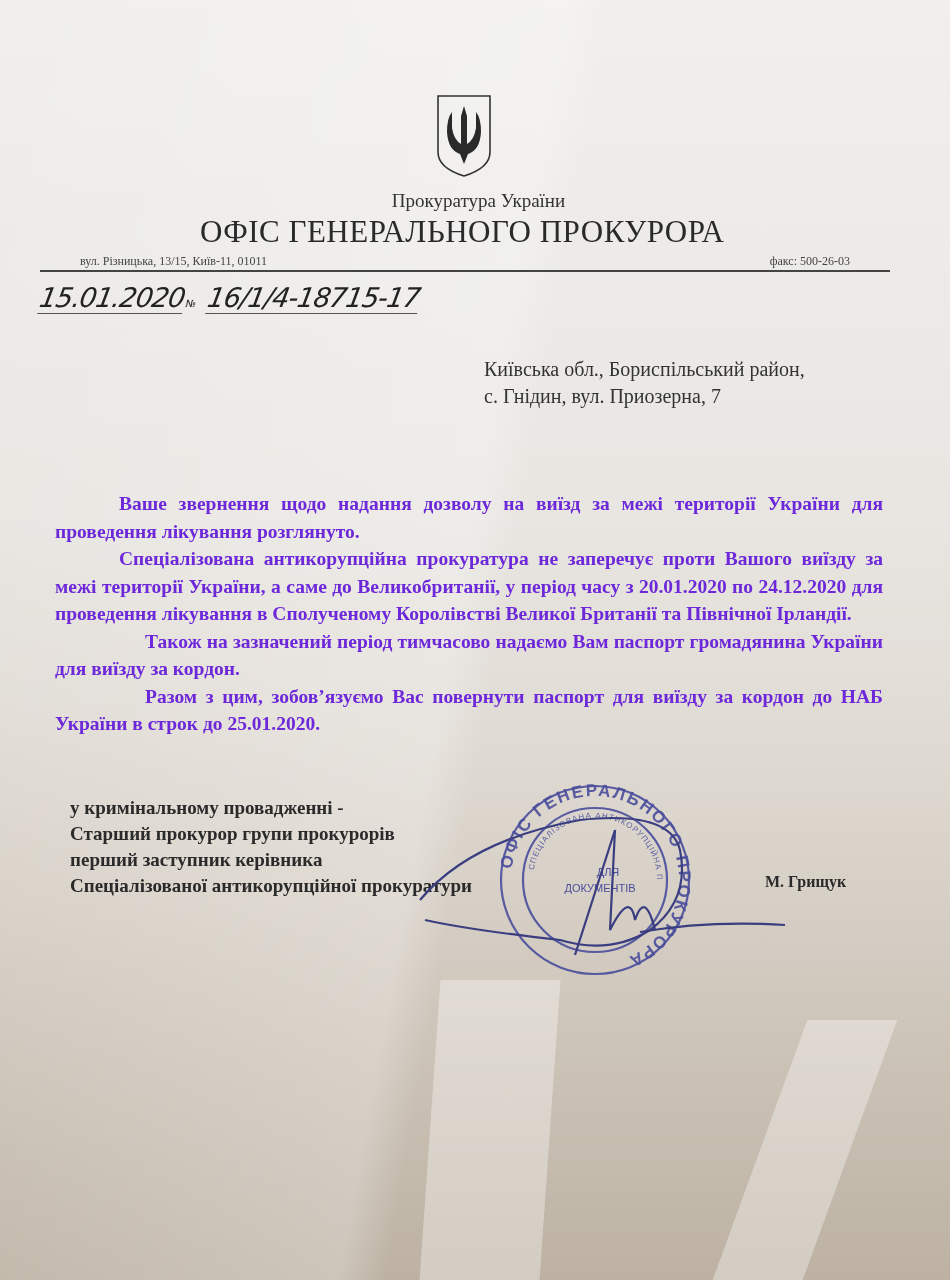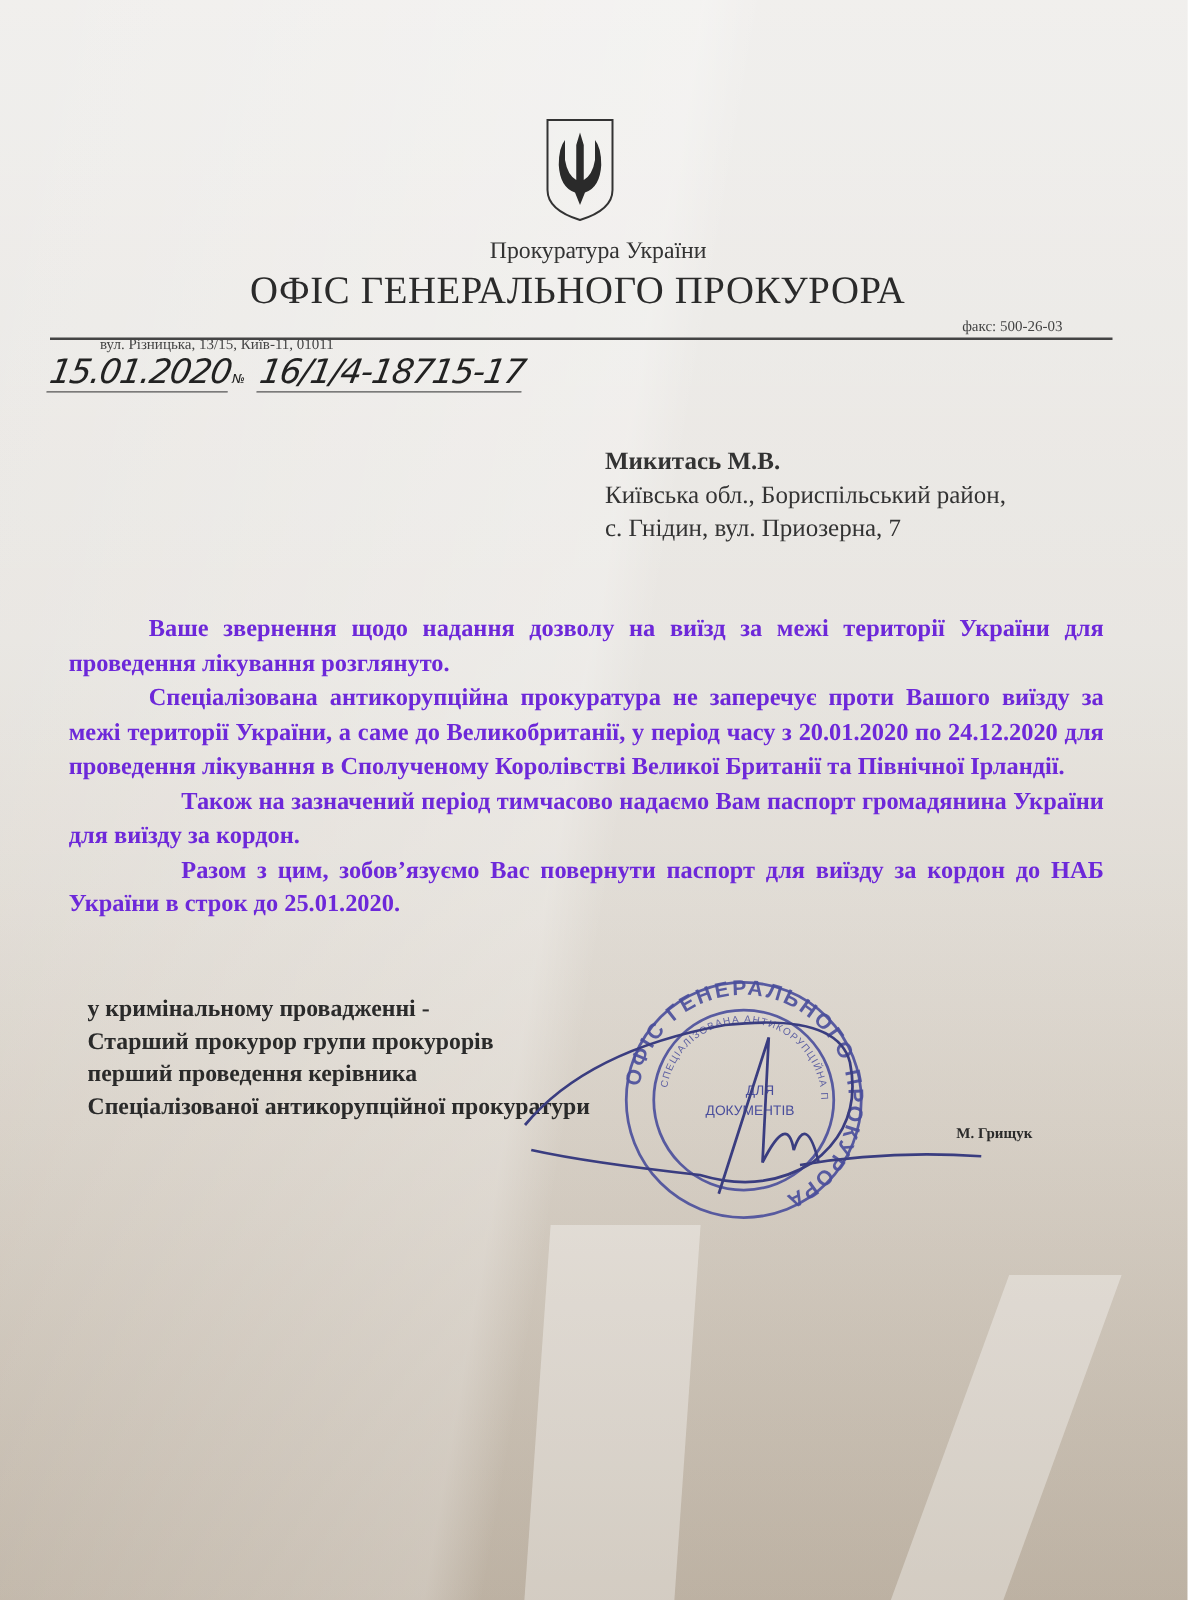--- a/index.html
+++ b/index.html
@@ -13,33 +13,33 @@
     position:absolute; left:0; top:0; width:950px; height:1280px;
     background:
       linear-gradient(100deg, rgba(255,255,255,0.0) 0%, rgba(255,255,255,0.25) 48%, rgba(255,255,255,0) 52%),
       linear-gradient(180deg, rgba(255,255,255,0.35) 0%, rgba(255,255,255,0.1) 55%, rgba(120,100,80,0.12) 100%);
   }
   .crease { position:absolute; background:rgba(255,255,255,0.35); }
   .emblem { position:absolute; left:434px; top:94px; width:60px; height:84px; }
   .agency { position:absolute; left:0; width:950px; top:190px; text-align:center; font-size:19px; color:#333; padding-left:7px; box-sizing:border-box;}
   .office { position:absolute; left:200px; top:214px; font-size:31px; letter-spacing:0.5px; color:#2a2a2a; }
   .addrline { position:absolute; left:40px; top:252px; width:850px; border-bottom:2px solid #444; height:18px; font-size:12px; color:#444;}
-  .addrline .left { position:absolute; left:40px; top:16px; }
+  .addrline .left { position:absolute; left:40px; top:2px; }
   .addrline .right { position:absolute; right:40px; top:2px; }
   .handwritten { position:absolute; left:40px; top:282px; font-family:"DejaVu Sans", sans-serif; font-style:italic; font-size:27px; color:#222; letter-spacing:-1px; transform:skewX(-10deg);}
   .handwritten .date { border-bottom:1.5px solid #555; }
   .handwritten .na { font-size:10px; font-style:normal; margin:0 2px; }
   .handwritten .num { border-bottom:1.5px solid #555; margin-left:10px; }
   .recipient { position:absolute; left:484px; top:356px; font-size:20px; line-height:27px; color:#333;}
   .recipient .name { font-weight:bold; }
   .body { position:absolute; left:55px; top:490px; width:828px; font-size:19.5px; line-height:27.5px; text-align:justify; color:#6d28d9; font-weight:bold;}
   .body p { margin:0; text-indent:64px; }
   .body p.ind2 { text-indent:90px; }
   .sign { position:absolute; left:70px; top:795px; font-size:19px; line-height:26px; font-weight:bold; color:#2a2a2a;}
-  .signer { position:absolute; left:765px; top:873px; font-size:12px; font-weight:bold; color:#2a2a2a;margin-top:26px;}
+  .signer { position:absolute; left:765px; top:873px; font-size:16px; font-weight:bold; color:#2a2a2a;}
   .stamp { position:absolute; left:410px; top:780px; width:380px; height:200px; }
 </style>
 </head>
 <body>
 
 <div class="paper"></div>
 <div class="crease" style="left:430px;top:980px;width:120px;height:300px;transform:skewX(-4deg);"></div>
 <div class="crease" style="left:760px;top:1020px;width:90px;height:260px;transform:skewX(-20deg);"></div>
 
 <svg class="emblem" viewBox="0 0 60 84">
@@ -54,36 +54,35 @@
 <div class="addrline">
   <span class="left">вул. Різницька, 13/15, Київ-11, 01011</span>
   <span class="right">факс: 500-26-03</span>
 </div>
 
 <div class="handwritten">
   <span class="date">15.01.2020</span><span class="na">№</span><span class="num">16/1/4-18715-17</span>
 </div>
 
 <div class="recipient">
-  <div class="name">Микитась М.В.</div>
   <div>Київська обл., Бориспільський район,</div>
   <div>с. Гнідин, вул. Приозерна, 7</div>
 </div>
 
 <div class="body">
   <p>Ваше звернення щодо надання дозволу на виїзд за межі території України для проведення лікування розглянуто.</p>
   <p>Спеціалізована антикорупційна прокуратура не заперечує проти Вашого виїзду за межі території України, а саме до Великобританії, у період часу з 20.01.2020 по 24.12.2020 для проведення лікування в Сполученому Королівстві Великої Британії та Північної Ірландії.</p>
   <p class="ind2">Також на зазначений період тимчасово надаємо Вам паспорт громадянина України для виїзду за кордон.</p>
   <p class="ind2">Разом з цим, зобов’язуємо Вас повернути паспорт для виїзду за кордон до НАБ України в строк до 25.01.2020.</p>
 </div>
 
 <div class="sign">
   <div>у кримінальному провадженні -</div>
   <div>Старший прокурор групи прокурорів</div>
-  <div>перший проведення керівника</div>
+  <div>перший заступник керівника</div>
   <div>Спеціалізованої антикорупційної прокуратури</div>
 </div>
 
 <svg class="stamp" viewBox="0 0 380 200">
   <defs>
     <path id="outerArc" d="M185 100 m-84 0 a84 84 0 1 1 168 0 a84 84 0 1 1 -168 0"></path>
     <path id="innerArc" d="M185 100 m-62 0 a62 62 0 1 1 124 0"></path>
   </defs>
   <g fill="none" stroke="#4a4e9c" stroke-width="2.2" opacity="0.9">
     <circle cx="185" cy="100" r="94"></circle>

